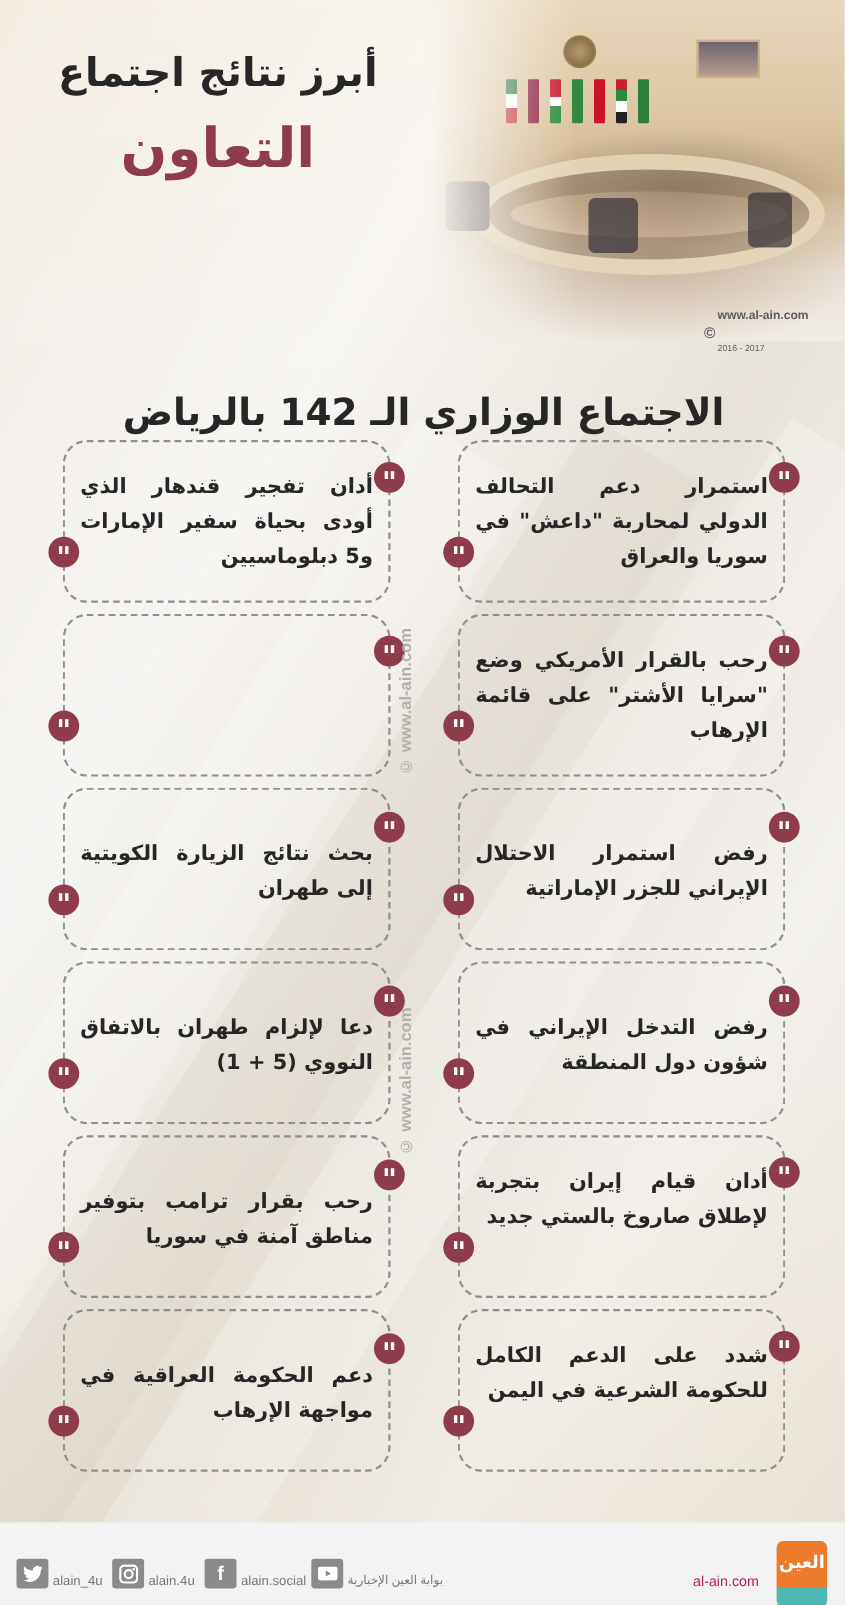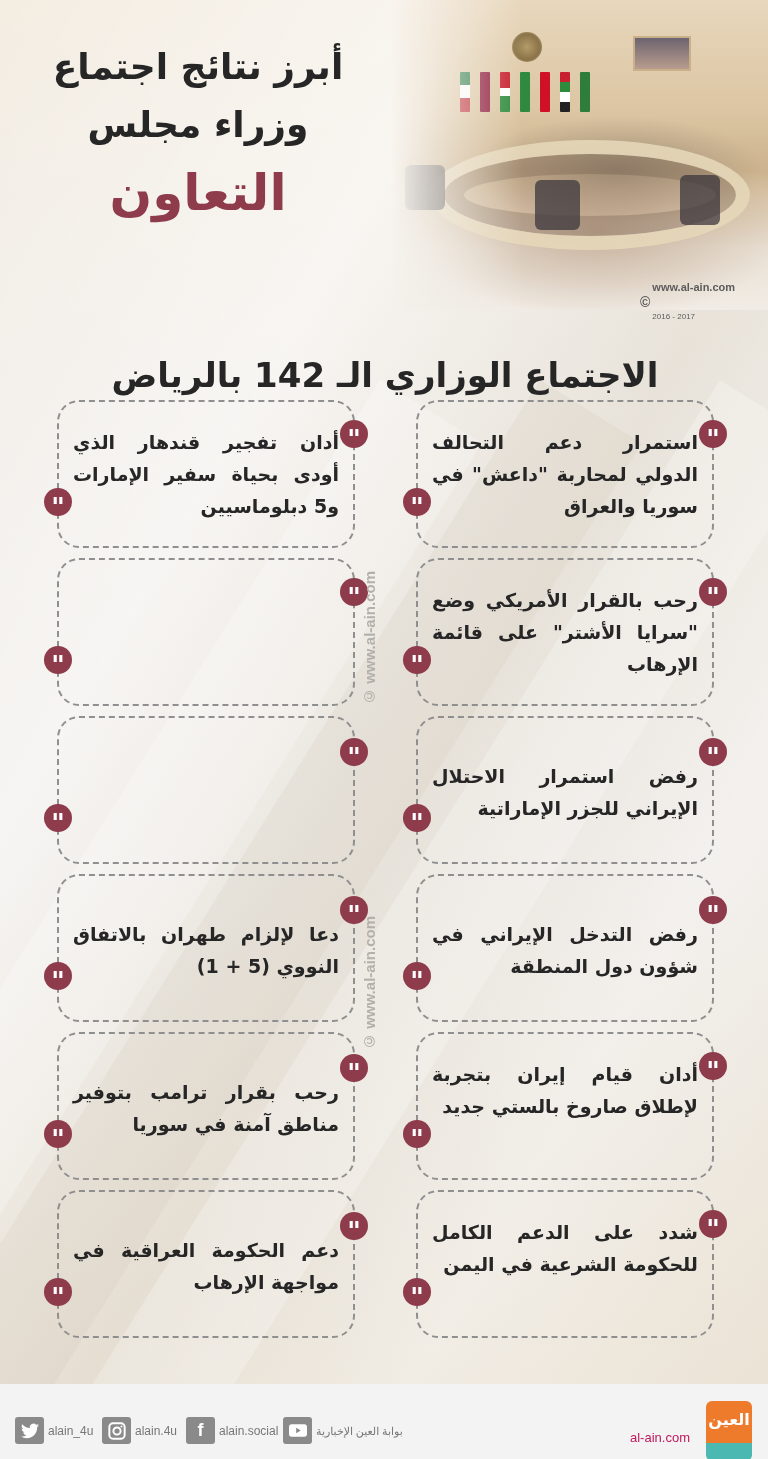--- a/index.html
+++ b/index.html
@@ -92,21 +92,21 @@
   .card.c-mid .quote.top { top: 20px; }
 
   .watermark {
     position: absolute; left: 362px; width: 20px; color: #b3b0ab; font-family: "Liberation Sans", sans-serif;
     writing-mode: vertical-rl; transform: rotate(180deg); font-size: 15px; font-weight: bold; line-height: 16px;
     white-space: nowrap;
   }
 
   
   .footer { position: absolute; left: 0; top: 1384px; width: 768px; height: 75px; background: #f3f3f3; }
-  .social { position: absolute; top: 1417px; display: flex; align-items: center; gap: 4px; }
+  .social { position: absolute; top: 1417px; display: flex; align-items: flex-end; gap: 4px; }
   .social .ico {
     width: 29px; height: 27px; border-radius: 3px; background: #8a8a8a; color: #fff;
     display: flex; align-items: center; justify-content: center; font-family: "Liberation Sans", sans-serif;
     font-weight: bold; font-size: 18px;
   }
   .social .lbl { color: #777; font-family: "Liberation Sans", sans-serif; font-size: 12px; line-height: 14px; margin-bottom: 0px; direction: ltr; }
   .social .lbl.ar { font-family: Liberation Serif, serif; font-size: 11px; }
   .site-url { position: absolute; left: 630px; top: 1430px; color: #be185d; font-family: "Liberation Sans", sans-serif; font-size: 13px; }
   .logo {
     position: absolute; left: 706px; top: 1401px; width: 46px; height: 60px; border-radius: 6px; overflow: hidden;
@@ -143,21 +143,20 @@
   <div class="copyright-h">
     <span class="c">©</span>
     <span style="display:flex;flex-direction:column;">
       <span class="url">www.al-ain.com</span>
       <span class="yrs">2016 - 2017</span>
     </span>
   </div>
 
   <div class="title">
     <div class="l1">أبرز نتائج اجتماع</div>
-    <div class="l2">وزراء مجلس</div>
     <div class="l3">التعاون</div>
   </div>
 </div>
 
 <div class="subtitle">الاجتماع الوزاري الـ 142 بالرياض</div>
 
 <div class="card" style="left:416px; top:400px;">
   <div class="quote top">"</div>
   <div class="text">استمرار دعم التحالف الدولي لمحاربة "داعش" في سوريا والعراق</div>
   <div class="quote bot">"</div>
@@ -178,20 +177,21 @@
   <div class="quote bot">"</div>
 </div>
 
 <div class="card c-mid" style="left:416px; top:716px;">
   <div class="quote top">"</div>
   <div class="text">رفض استمرار الاحتلال الإيراني للجزر الإماراتية</div>
   <div class="quote bot">"</div>
 </div>
 <div class="card c-mid" style="left:57px; top:716px;">
   <div class="quote top">"</div>
+  <div class="text">بحث نتائج الزيارة الكويتية إلى طهران</div>
   <div class="quote bot">"</div>
 </div>
 
 <div class="card c-mid" style="left:416px; top:874px;">
   <div class="quote top">"</div>
   <div class="text">رفض التدخل الإيراني في شؤون دول المنطقة</div>
   <div class="quote bot">"</div>
 </div>
 <div class="card c-mid" style="left:57px; top:874px;">
   <div class="quote top">"</div>

